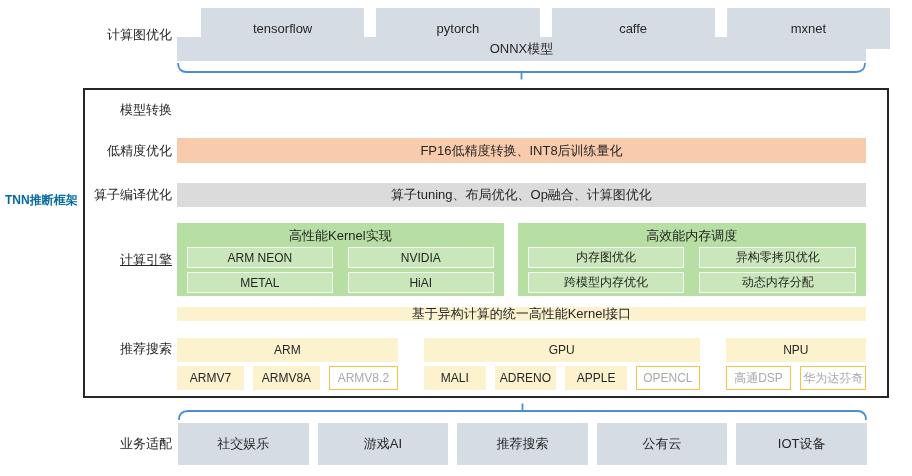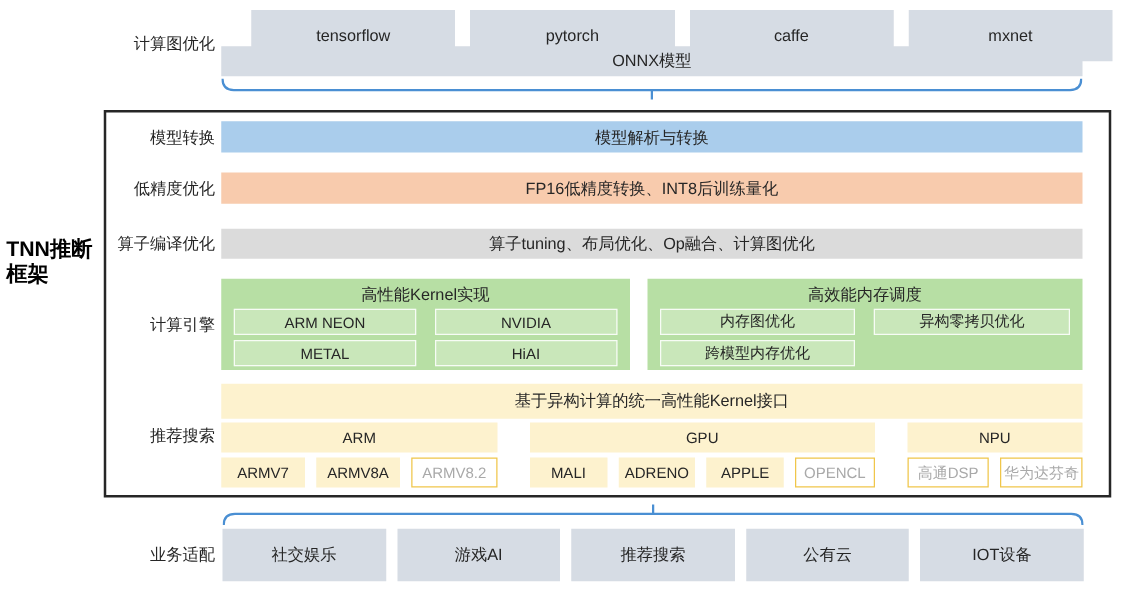--- a/index.html
+++ b/index.html
@@ -25,52 +25,52 @@
   .frame .side-label { left:0; width:87px; }
   .bar { position:absolute; left:92px; width:689px; display:flex; align-items:center;
          justify-content:center; }
   .bar-blue   { top:7px;  height:25px; background:#aacdec; }
   .bar-orange { top:48px; height:25px; background:#f8cbad; }
   .bar-gray   { top:93px; height:24px; background:#dbdbdb; }
 
   .lbl-convert { top:7px;  height:25px; }
   .lbl-lowp    { top:48px; height:25px; }
   .lbl-opt     { top:93px; height:24px; }
-  .lbl-engine  { top:133px; height:73px; }
+  .lbl-engine  { top:133px; height:73px;text-decoration:underline; }
   .lbl-hw      { top:217px; height:83px; }
 
   
   .engine-row { position:absolute; left:92px; top:133px; width:689px; height:73px;
                 display:flex; gap:14px; }
   .green-box { background:#b7dfa4; padding:2px 10px 7px 10px; display:flex;
                flex-direction:column; }
   .green-box.kernel { flex:326; }
   .green-box.memory { flex:349; }
   .green-title { height:22px; line-height:22px; text-align:center; }
   .green-grid { flex:1; display:grid; grid-template-columns:1fr 1fr; gap:4px 15px; }
   .green-sub { background:#c9e7ba; border:1px solid rgba(255,255,255,.85); height:21px;
                display:flex; align-items:center; justify-content:center; font-size:12px; }
 
   
-  .hw-unified { position:absolute; left:92px; top:217px; width:689px; height:28px;
+  .hw-unified { position:absolute; left:92px; top:217px; width:689px; height:14px;
                 background:#fdf2ce; display:flex; align-items:center; justify-content:center; }
   .hw-groups, .hw-subs { position:absolute; left:92px; width:689px; display:flex; gap:26px; }
   .hw-groups { top:248px; height:24px; }
   .hw-subs   { top:276px; height:24px; }
   .hw-group-head { background:#fdf2ce; display:flex; align-items:center;
                    justify-content:center; font-size:12px; }
   .hw-cluster { display:flex; gap:9px;text-align:center; }
   .g-arm { flex:233; } .g-gpu { flex:291; } .g-npu { flex:148; }
   .hw-item { flex:1; background:#fdf2ce; display:flex; align-items:center;
              justify-content:center; font-size:12px; }
   .hw-item.muted { background:#fff; border:1px solid #f0c64a; color:#a9a9a9; }
 
   
   .frame-title { position:absolute; left:5px; top:190px; width:78px;
-                 font-weight:bold; font-size:17px; line-height:20px; color:#000000; }
+                 font-weight:bold; font-size:12px; line-height:20px; color:#0369a1; }
 
   
   .biz-row { position:absolute; left:178px; top:423px; width:689px; height:42px;
              display:flex; gap:9px; }
   .biz-row .gbox { flex:1; }
   .lbl-train { top:22px; height:26px; }
   .lbl-biz   { top:423px; height:42px; }
 </style>
 </head>
 <body>
@@ -89,21 +89,20 @@
   <svg class="brace" style="top:62px" viewBox="0 0 689 18">
     <path d="M1,1 Q1,10 10,10 H679 Q688,10 688,1" fill="none" stroke="#4a8fd3" stroke-width="1.8"></path>
     <line x1="344.5" y1="10" x2="344.5" y2="17.5" stroke="#4a8fd3" stroke-width="1.8"></line>
   </svg>
 
   <div class="frame-title">TNN推断框架</div>
 
   <div class="frame">
 
     <div class="side-label lbl-convert">模型转换</div>
-    <div class="bar bar-blue">模型解析与转换</div>
 
     <div class="side-label lbl-lowp">低精度优化</div>
     <div class="bar bar-orange">FP16低精度转换、INT8后训练量化</div>
 
     <div class="side-label lbl-opt">算子编译优化</div>
     <div class="bar bar-gray">算子tuning、布局优化、Op融合、计算图优化</div>
 
     <div class="side-label lbl-engine">计算引擎</div>
     <div class="engine-row">
       <div class="green-box kernel">
@@ -114,20 +113,21 @@
           <div class="green-sub">METAL</div>
           <div class="green-sub">HiAI</div>
         </div>
       </div>
       <div class="green-box memory">
         <div class="green-title">高效能内存调度</div>
         <div class="green-grid">
           <div class="green-sub">内存图优化</div>
           <div class="green-sub">异构零拷贝优化</div>
           <div class="green-sub">跨模型内存优化</div>
+          <div class="green-sub">动态内存分配</div>
         </div>
       </div>
     </div>
 
     <div class="side-label lbl-hw">推荐搜索</div>
     <div class="hw-unified">基于异构计算的统一高性能Kernel接口</div>
 
     <div class="hw-groups">
       <div class="hw-group-head g-arm">ARM</div>
       <div class="hw-group-head g-gpu">GPU</div>

